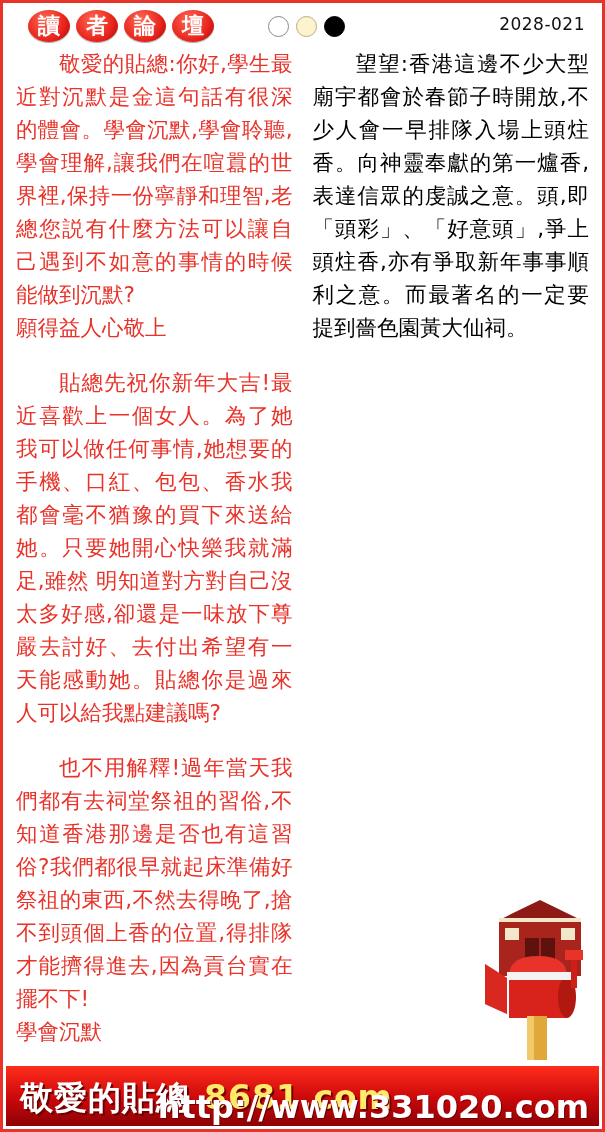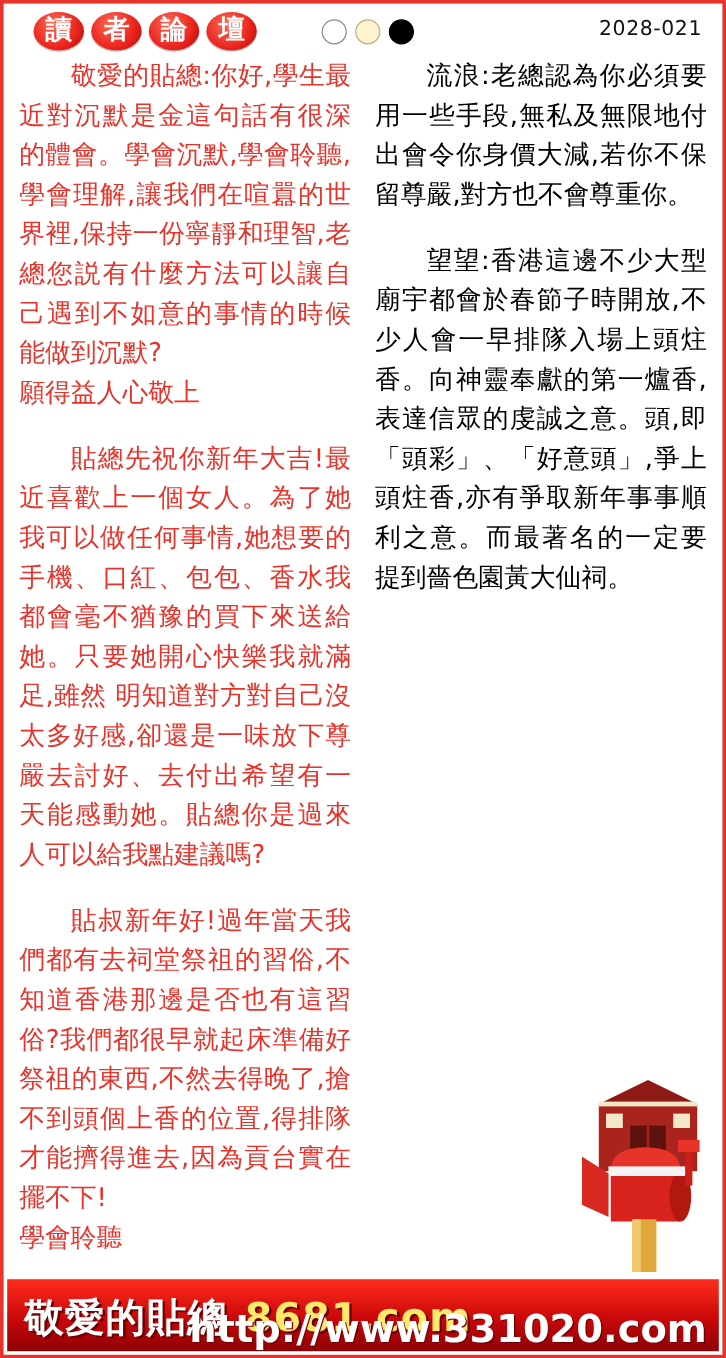--- a/index.html
+++ b/index.html
@@ -117,26 +117,25 @@
   </div>
 
   <div class="cols">
 
     <div class="col left">
       <p class="para indent">敬愛的貼總:你好,學生最近對沉默是金這句話有很深的體會。學會沉默,學會聆聽,學會理解,讓我們在喧囂的世界裡,保持一份寧靜和理智,老總您説有什麼方法可以讓自己遇到不如意的事情的時候能做到沉默?</p>
       <p class="sign tight">願得益人心敬上</p>
 
       <p class="para indent">貼總先祝你新年大吉!最近喜歡上一個女人。為了她我可以做任何事情,她想要的手機、口紅、包包、香水我都會毫不猶豫的買下來送給她。只要她開心快樂我就滿足,雖然 明知道對方對自己沒太多好感,卻還是一味放下尊嚴去討好、去付出希望有一天能感動她。貼總你是過來人可以給我點建議嗎?</p>
 
-      <p class="para indent">貼叔新年好!過年當天我們都有去祠堂祭祖的習俗,不知道香港那邊是否也有這習俗?我們都很早就起床準備好祭祖的東西,不然去得晚了,搶不到頭個上香的位置,得排隊才能擠得進去,因為貢台實在擺不下!</p>
-      <p class="sign tight">學會聆聽</p>
+      <p class="para indent">也不用解釋!過年當天我們都有去祠堂祭祖的習俗,不知道香港那邊是否也有這習俗?我們都很早就起床準備好祭祖的東西,不然去得晚了,搶不到頭個上香的位置,得排隊才能擠得進去,因為貢台實在擺不下!</p>
+      <p class="sign tight">學會沉默</p>
     </div>
 
     <div class="col right">
-      <p class="para indent">流浪:老總認為你必須要用一些手段,無私及無限地付出會令你身價大減,若你不保留尊嚴,對方也不會尊重你。</p>
       <p class="para indent">望望:香港這邊不少大型廟宇都會於春節子時開放,不少人會一早排隊入場上頭炷香。向神靈奉獻的第一爐香,表達信眾的虔誠之意。頭,即「頭彩」、「好意頭」,爭上頭炷香,亦有爭取新年事事順利之意。而最著名的一定要提到嗇色園黃大仙祠。</p>
 
       <svg class="mailbox" viewBox="0 0 150 165">
 
         <rect x="52" y="22" width="82" height="56" fill="#a8241c"></rect>
         <polygon points="52,22 93,2 134,22" fill="#8d1a14"></polygon>
         <rect x="52" y="20" width="82" height="4" fill="#f2e7c9"></rect>
         <rect x="78" y="40" width="30" height="38" fill="#5d120d"></rect>
         <rect x="92" y="40" width="2" height="38" fill="#a8241c"></rect>
         <rect x="58" y="30" width="14" height="12" fill="#f2e7c9"></rect>

